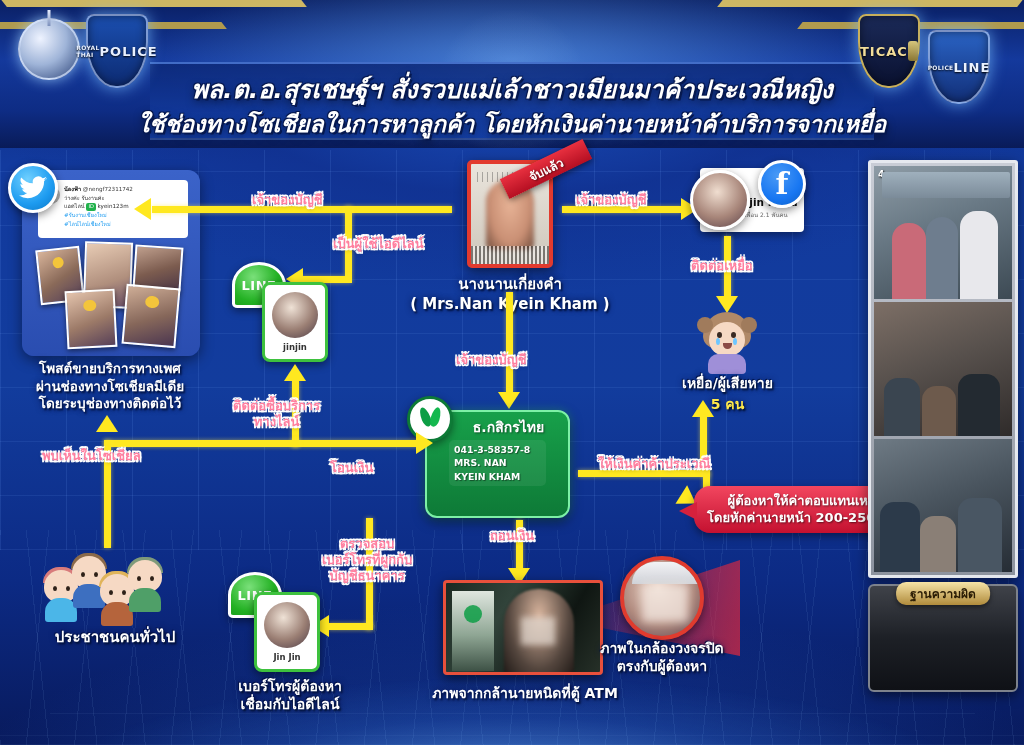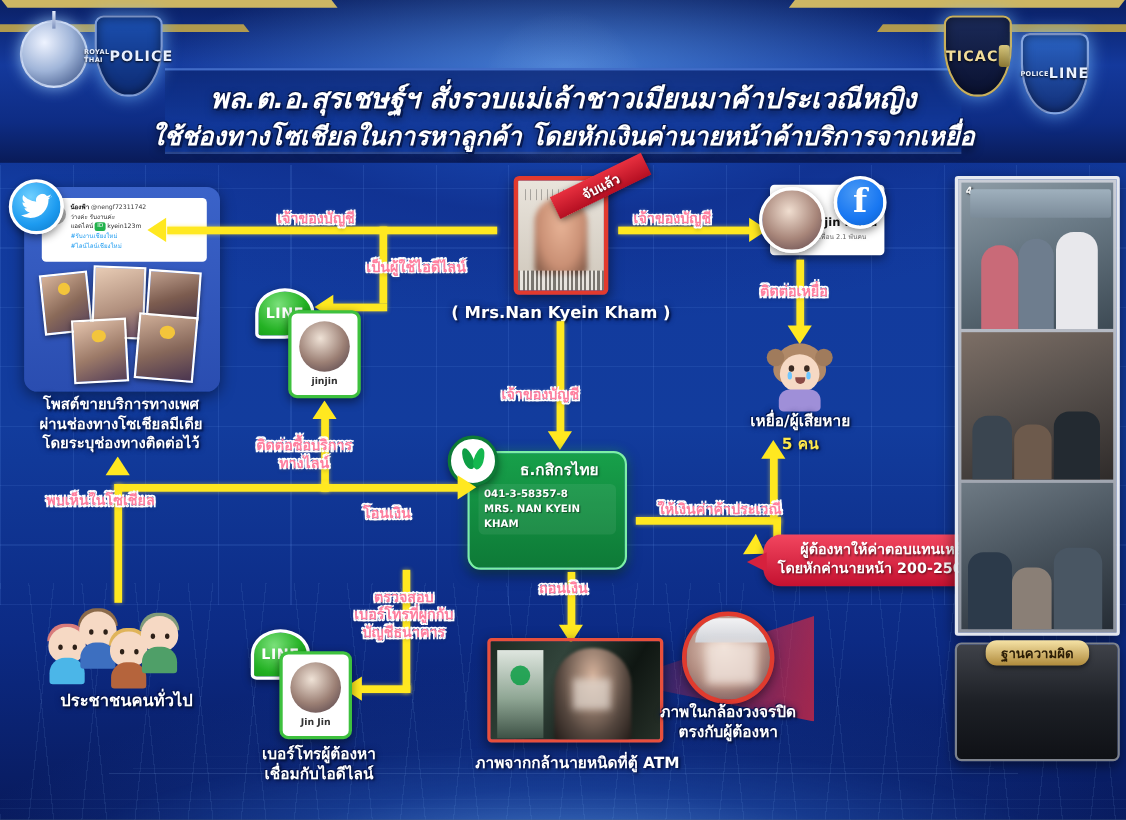--- a/index.html
+++ b/index.html
@@ -319,21 +319,21 @@
     position: absolute; left: 8px; top: 42px; width: 38px; height: 20px; border-radius: 10px 10px 4px 4px;
     background: #9f8fd8;
   }
 
   
   .bank {
     position: absolute; left: 425px; top: 410px; width: 145px; height: 108px;
     background: linear-gradient(180deg, #17a04a, #0e7a37);
     border: 2px solid #7df0a6; border-radius: 12px;
     box-shadow: 0 4px 12px rgba(0,0,0,.5), 0 0 10px rgba(60,230,130,.35);
-    padding: 4px 8px 6px;
+    padding: 4px 22px 6px;
   }
   .bank .bname {
     text-align: center; color: #fff; font-weight: bold; font-size: 14px;
     text-shadow: 1px 1px 2px rgba(0,0,0,.5); margin-bottom: 2px; padding-left: 22px;
   }
   .bank .acct {
     background: rgba(255,255,255,.07); border-radius: 5px; padding: 3px 5px; margin-bottom: 3px;
     color: #fff; font-size: 9.3px; line-height: 1.45; font-weight: bold;
     text-shadow: 1px 1px 1px rgba(0,0,0,.45);
   }
@@ -531,20 +531,21 @@
     โพสต์ขายบริการทางเพศ<br>ผ่านช่องทางโซเชียลมีเดีย<br>โดยระบุช่องทางติดต่อไว้
   </div>
 
   <div class="suspect">
     <div class="plate"></div>
     <div class="mug"></div>
     <div class="barcode"></div>
   </div>
   <div class="arrest-ribbon" style="left:500px; top:158px;">จับแล้ว</div>
   <div class="suspect-name">
+    <div>นางนานเกี่ยงคำ</div>
     <div>( Mrs.Nan Kyein Kham )</div>
   </div>
 
   <div class="aline" style="left:152px; top:206px; width:300px; height:7px;"></div>
   <div class="ah ah-left" style="left:134px; top:198px;"></div>
   <div class="aline" style="left:345px; top:206px; width:7px; height:70px;"></div>
   <div class="aline" style="left:300px; top:276px; width:52px; height:7px;"></div>
   <div class="ah ah-left" style="left:286px; top:268px;"></div>
   <div class="lbl-pink" style="left:252px; top:192px;">เจ้าของบัญชี</div>
   <div class="lbl-pink" style="left:333px; top:236px;">เป็นผู้ใช้ไอดีไลน์</div>

